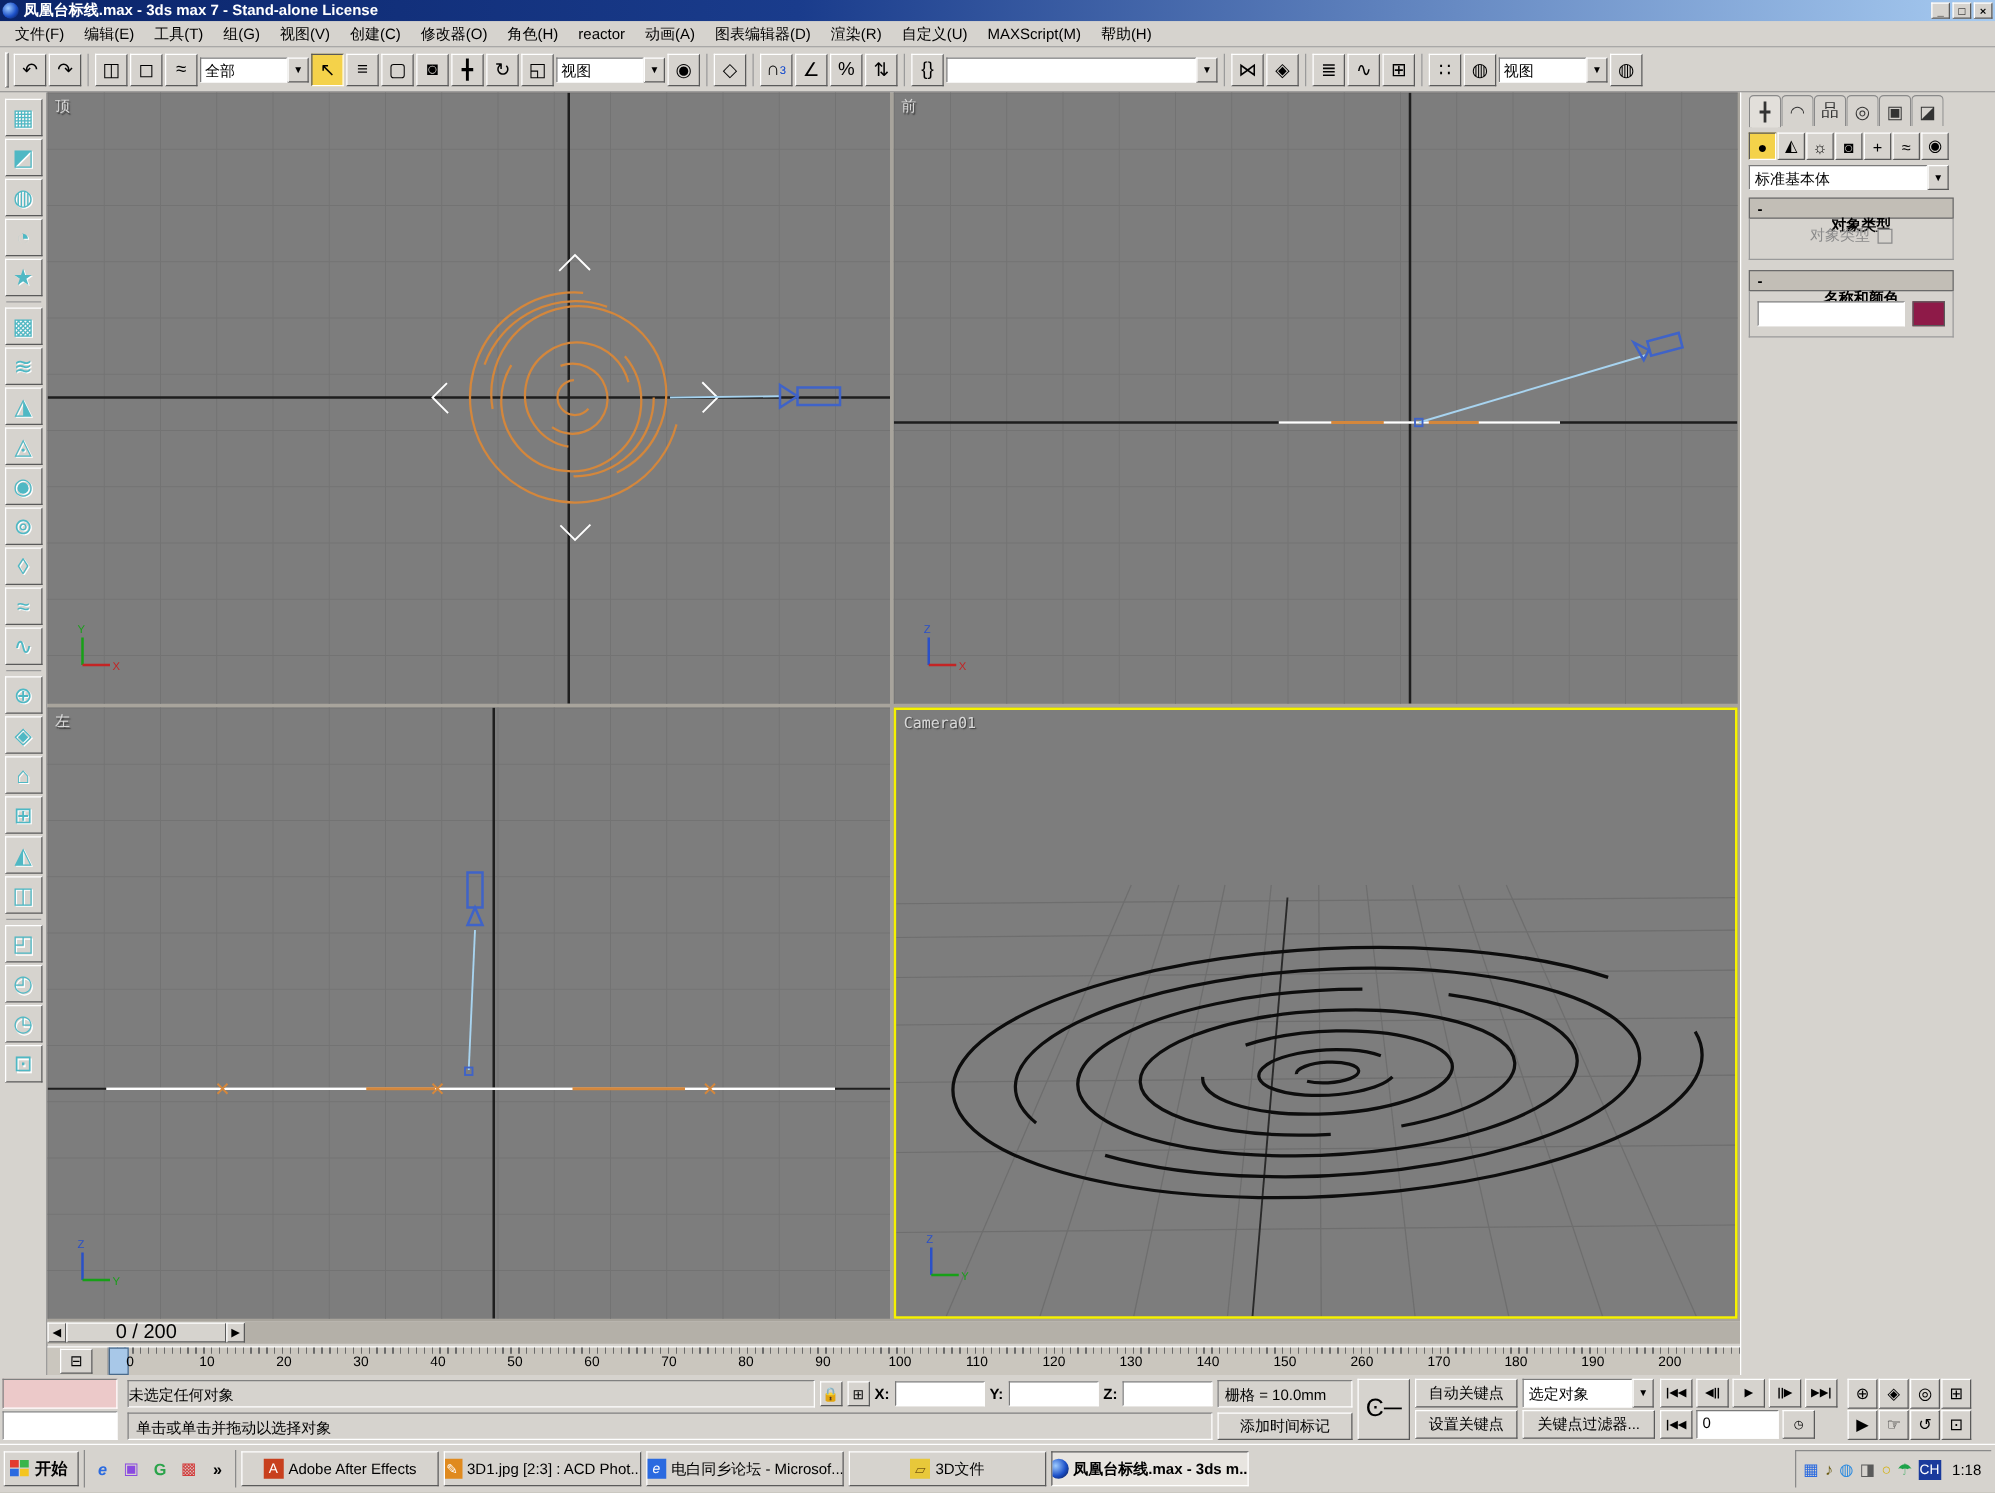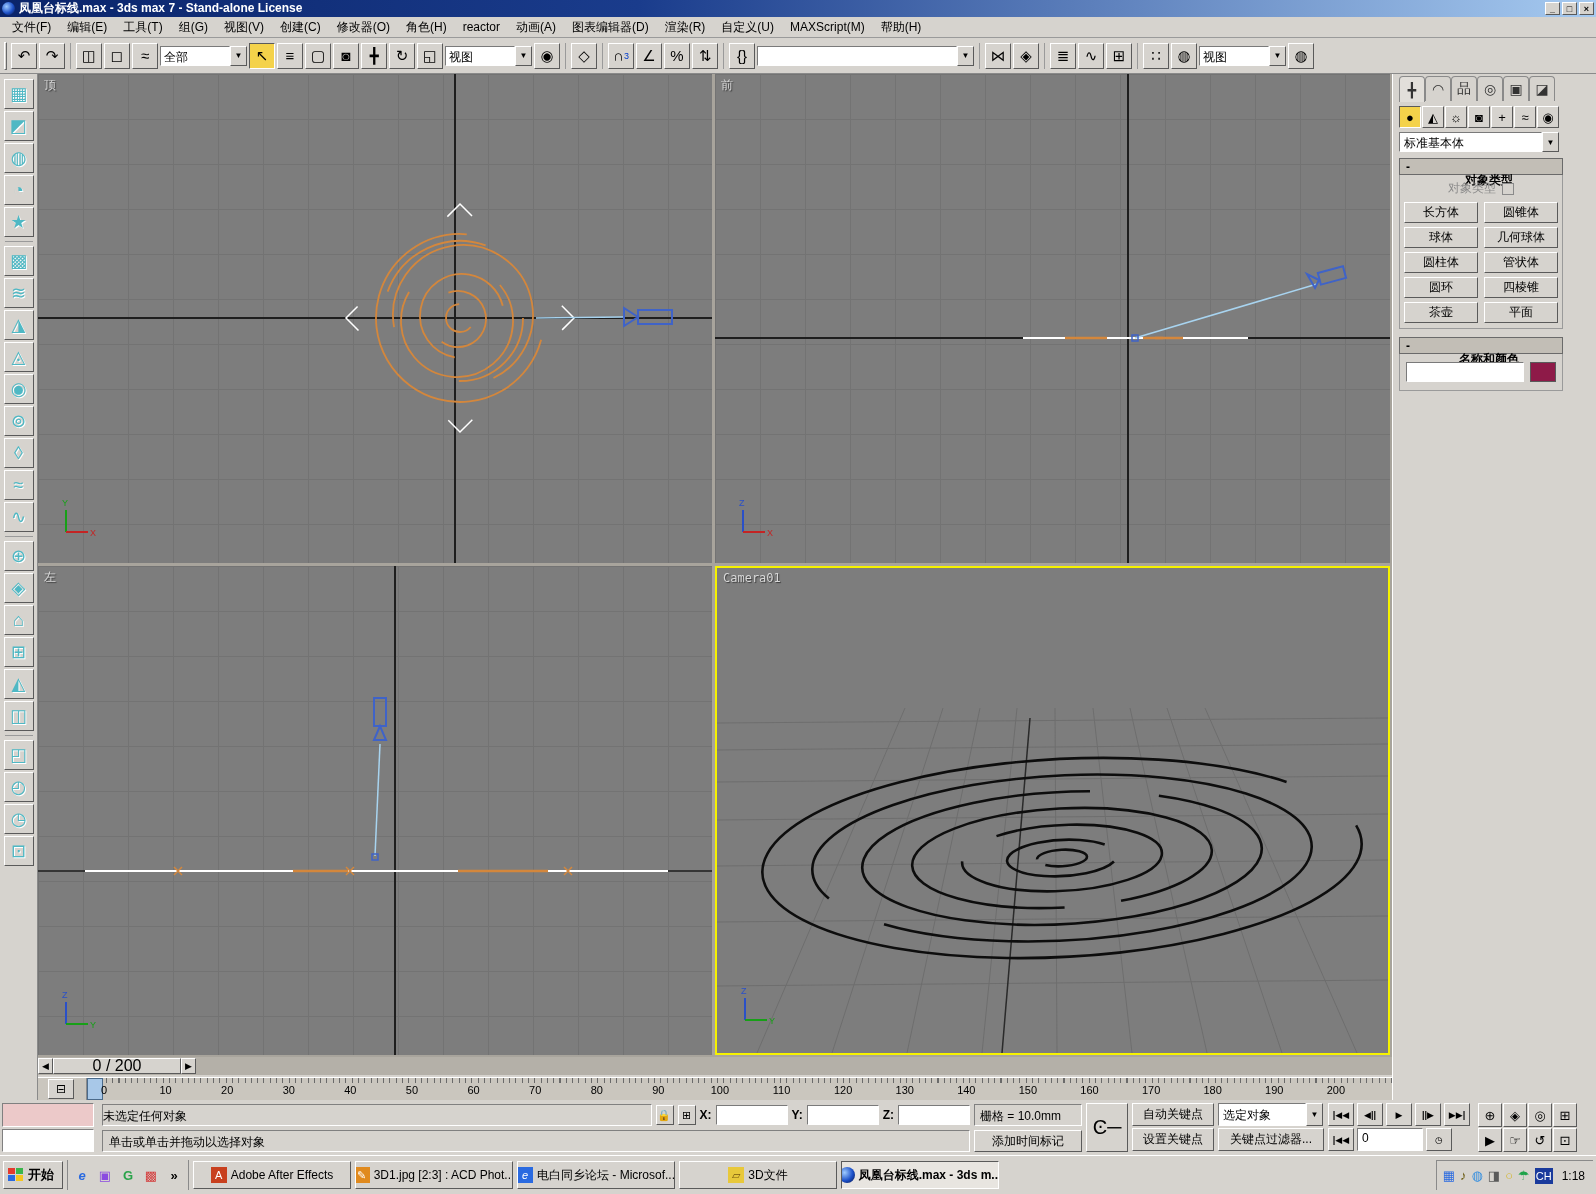--- a/index.html
+++ b/index.html
@@ -500,21 +500,21 @@
       <span>60</span>
       <span>70</span>
       <span>80</span>
       <span>90</span>
       <span>100</span>
       <span>110</span>
       <span>120</span>
       <span>130</span>
       <span>140</span>
       <span>150</span>
-      <span>160</span>
+      <span>260</span>
       <span>170</span>
       <span>180</span>
       <span>190</span>
       <span>200</span>
     </div>
   </div>
 </div>
 
 <div id="command-panel">
   <div id="cp-tabs">
@@ -567,32 +567,20 @@
 
   <div class="rollout">
     <div class="rollout-head">
       <span class="rollout-minus">-</span>
       <span class="rollout-title">对象类型</span>
     </div>
     <div class="rollout-body">
       <div id="autogrid-row">
         <span>对象类型</span>
         <span id="autogrid-check" class="sunken"></span>
-      </div>
-      <div class="obj-grid">
-        <span class="btn obj-btn">长方体</span>
-        <span class="btn obj-btn">圆锥体</span>
-        <span class="btn obj-btn">球体</span>
-        <span class="btn obj-btn">几何球体</span>
-        <span class="btn obj-btn">圆柱体</span>
-        <span class="btn obj-btn">管状体</span>
-        <span class="btn obj-btn">圆环</span>
-        <span class="btn obj-btn">四棱锥</span>
-        <span class="btn obj-btn">茶壶</span>
-        <span class="btn obj-btn">平面</span>
       </div>
     </div>
   </div>
 
   <div class="rollout">
     <div class="rollout-head">
       <span class="rollout-minus">-</span>
       <span class="rollout-title">名称和颜色</span>
     </div>
     <div class="rollout-body">

